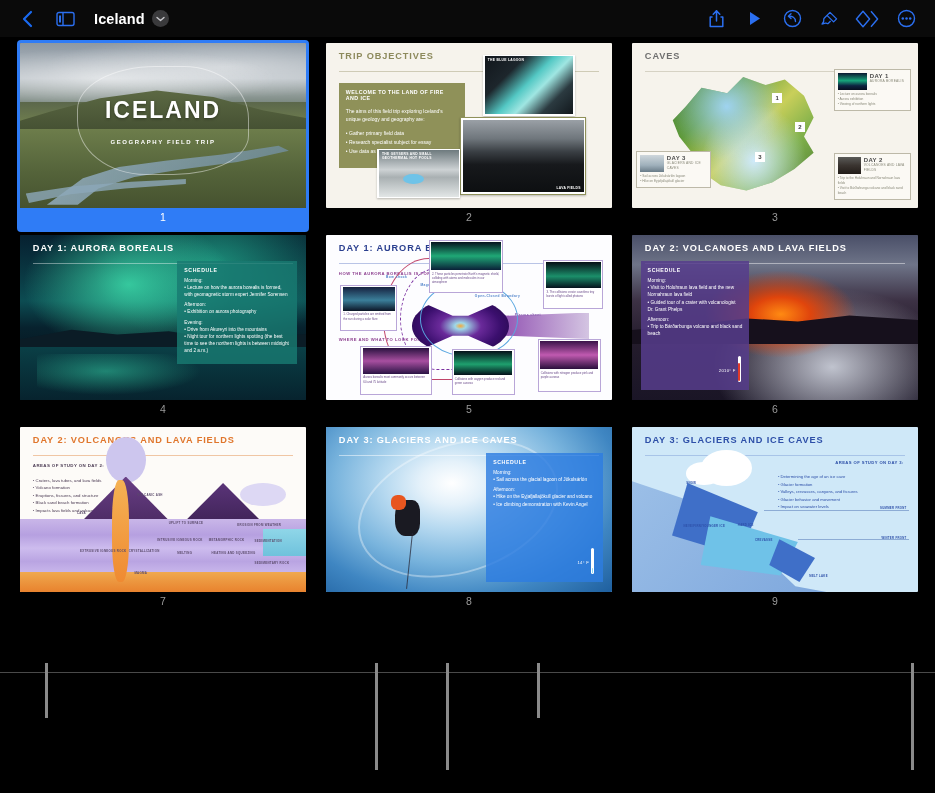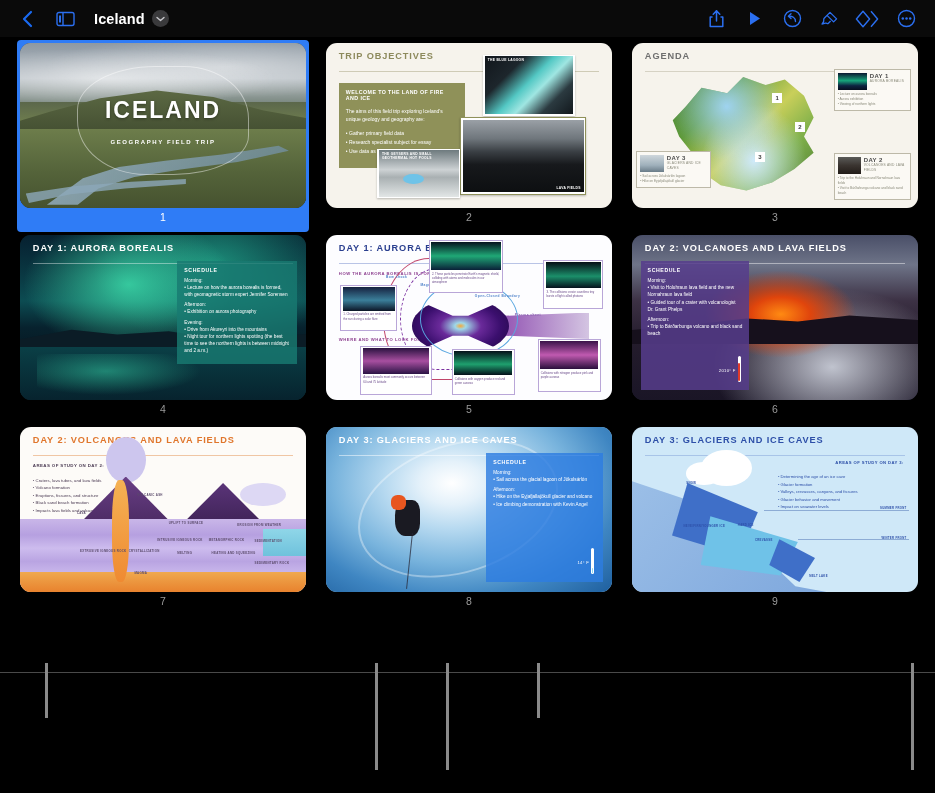--- a/index.html
+++ b/index.html
@@ -43,21 +43,21 @@
   .cell.c1 { margin-left: 0px; }
   .cell.c2 { margin-left: 0px; }
   .thumbwrap {
     width: 292px; margin: 0 auto; padding: 3px 3px 0 3px;
     border-radius: 4px;
   }
   .thumbwrap.selected { background: #2f7cf6; }
   .thumb {
     width: 286px; height: 165px;
     overflow: hidden; position: relative;
-    background: #111; border-radius: 11px; padding-left: 40px;
+    background: #111; border-radius: 1px; padding-left: 40px;
   }
   .slidenum {
     text-align: center; font-size: 10.5px; color: #9a9a9a;
     padding: 3px 0 9px 0; letter-spacing: .3px;
   }
   .thumbwrap.selected .slidenum { color: #ffffff; }
 
   
   .slide { position: absolute; inset: 0; font-size: 4.6px; }
   .sl-title {
@@ -536,21 +536,21 @@
             </div>
           </div>
           <div class="slidenum">2</div>
         </div>
       </div>
 
       <div class="cell c2">
         <div class="thumbwrap">
           <div class="thumb">
             <div class="slide s3">
-              <div class="sl-title">AGENDA</div>
+              <div class="sl-title">CAVES</div>
               <div class="sl-rule"></div>
               <div class="s3map"></div>
               <div class="mapnum" style="left:49%;top:30%">1</div>
               <div class="mapnum" style="left:57%;top:48%">2</div>
               <div class="mapnum" style="left:43%;top:66%">3</div>
 
               <div class="daycard dc1">
                 <div class="top">
                   <div class="cimg"></div>
                   <div class="ctxt">

